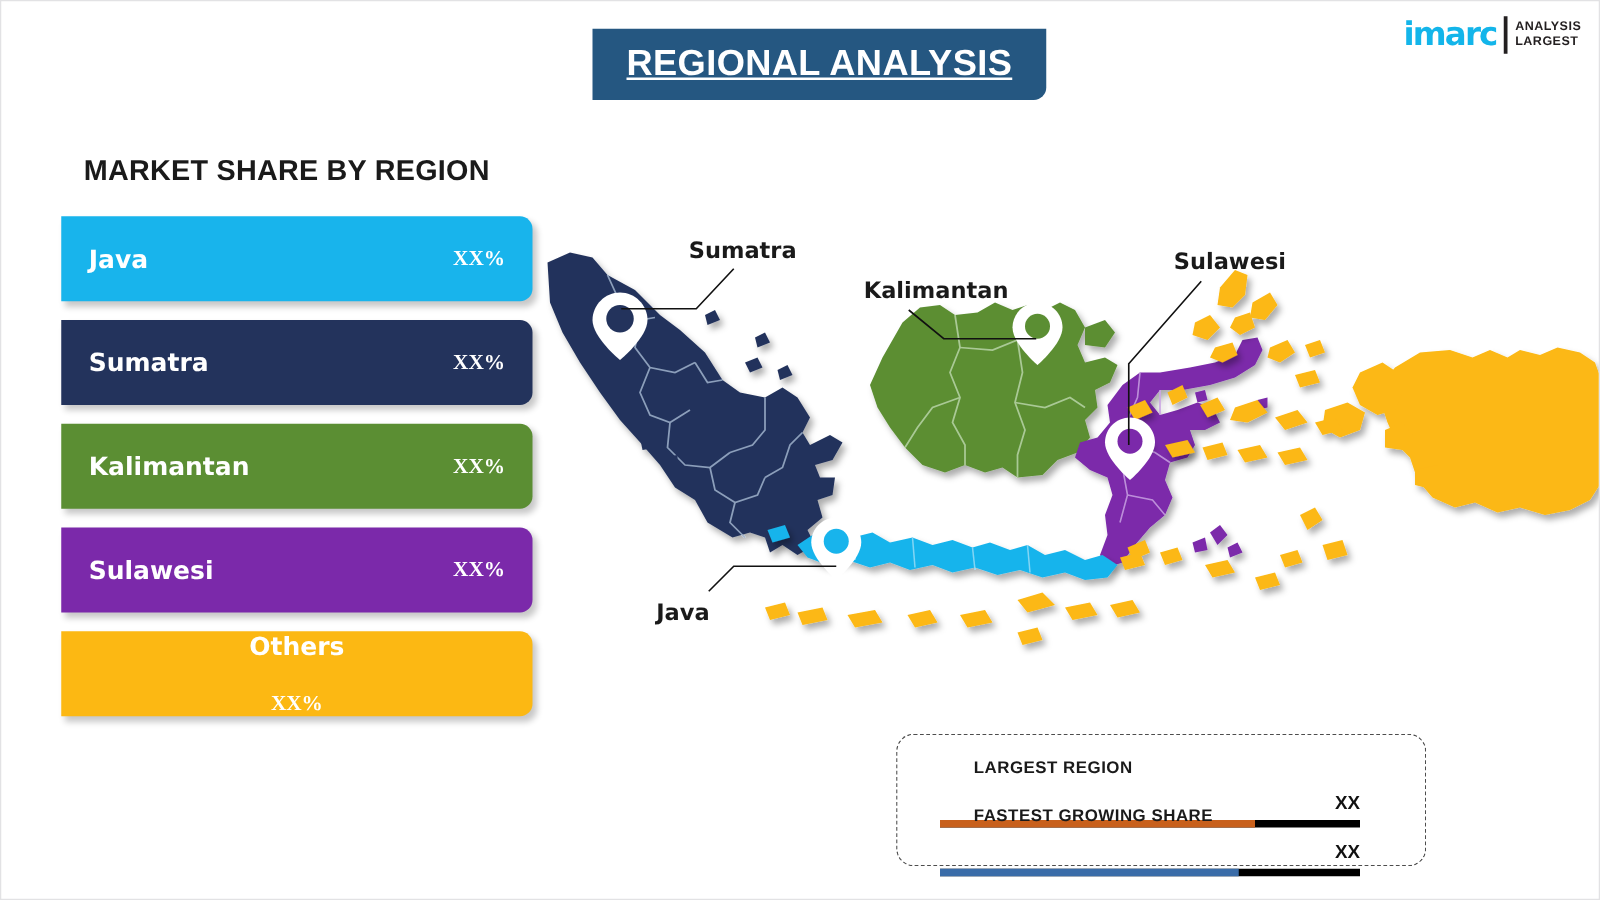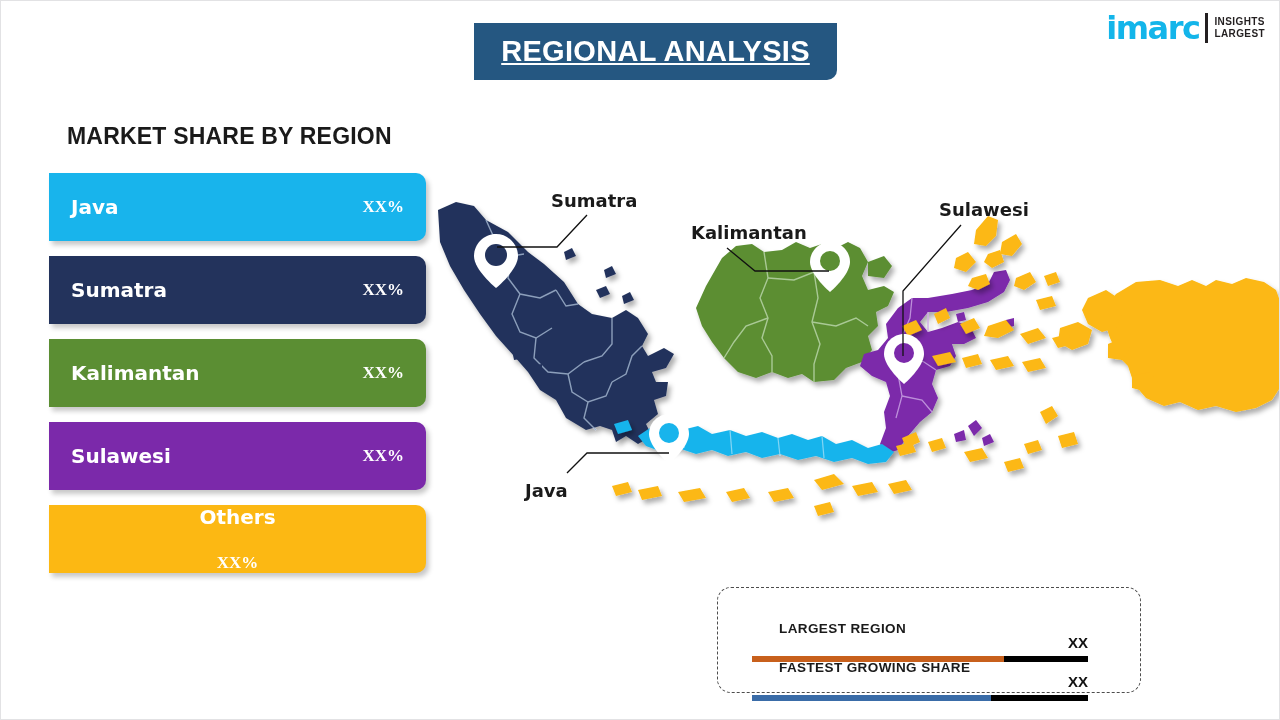--- a/index.html
+++ b/index.html
@@ -36,21 +36,21 @@
   }
 
   
   .logo {
     position: absolute;
     right: 14px; top: 12px;
     display: flex; align-items: center; gap: 6px;
   }
   .logo-mark {
     position: relative;
-    font-size: 32px;
+    font-size: 26px;
     font-weight: bold;
     color: #13b5ea;
     line-height: 0.95;
     letter-spacing: -1.5px;
     font-family: "DejaVu Sans", sans-serif;
   }
   .logo-divider {
     width: 3px; height: 30px; background: #231f20;
   }
   .logo-tag {
@@ -120,21 +120,21 @@
   .stat-box {
     position: absolute;
     left: 716px; top: 586px;
     width: 424px; height: 106px;
     border: 1.5px dashed #4d4d4d;
     border-radius: 14px;
   }
   .stat-row { position: absolute; left: 34px; width: 336px; }
   .stat-row.r1 { top: 18px; }
   .stat-row.r2 { top: 57px; }
-  .stat-top { display: flex; align-items: center; padding-left: 27px; }
+  .stat-top { display: flex; align-items: flex-start; padding-left: 27px; }
   .stat-name {
     flex: 1;
     font-size: 13.5px; font-weight: bold;
     color: #1a1a1a; letter-spacing: 0.4px;
   }
   .stat-val {
     font-size: 15px; font-weight: bold; color: #111;
     min-width: 34px; text-align: right; margin-top: 28px;
   }
   .stat-track {
@@ -151,21 +151,21 @@
 <div class="slide">
 
   <div class="title-banner">
     <span>REGIONAL ANALYSIS</span>
   </div>
 
   <div class="logo">
     <div class="logo-mark">imarc</div>
     <div class="logo-divider"></div>
     <div class="logo-tag">
-      <span>INSIGHTS</span>
+      <span>ANALYSIS</span>
       <span>LARGEST</span>
     </div>
   </div>
 
   <div class="panel-heading">MARKET SHARE BY REGION</div>
 
   <div class="bars">
     <div class="bar" style="background: rgb(24, 180, 236);">
       <span class="bar-label">Java</span>
       <span class="bar-value">XX%</span>

